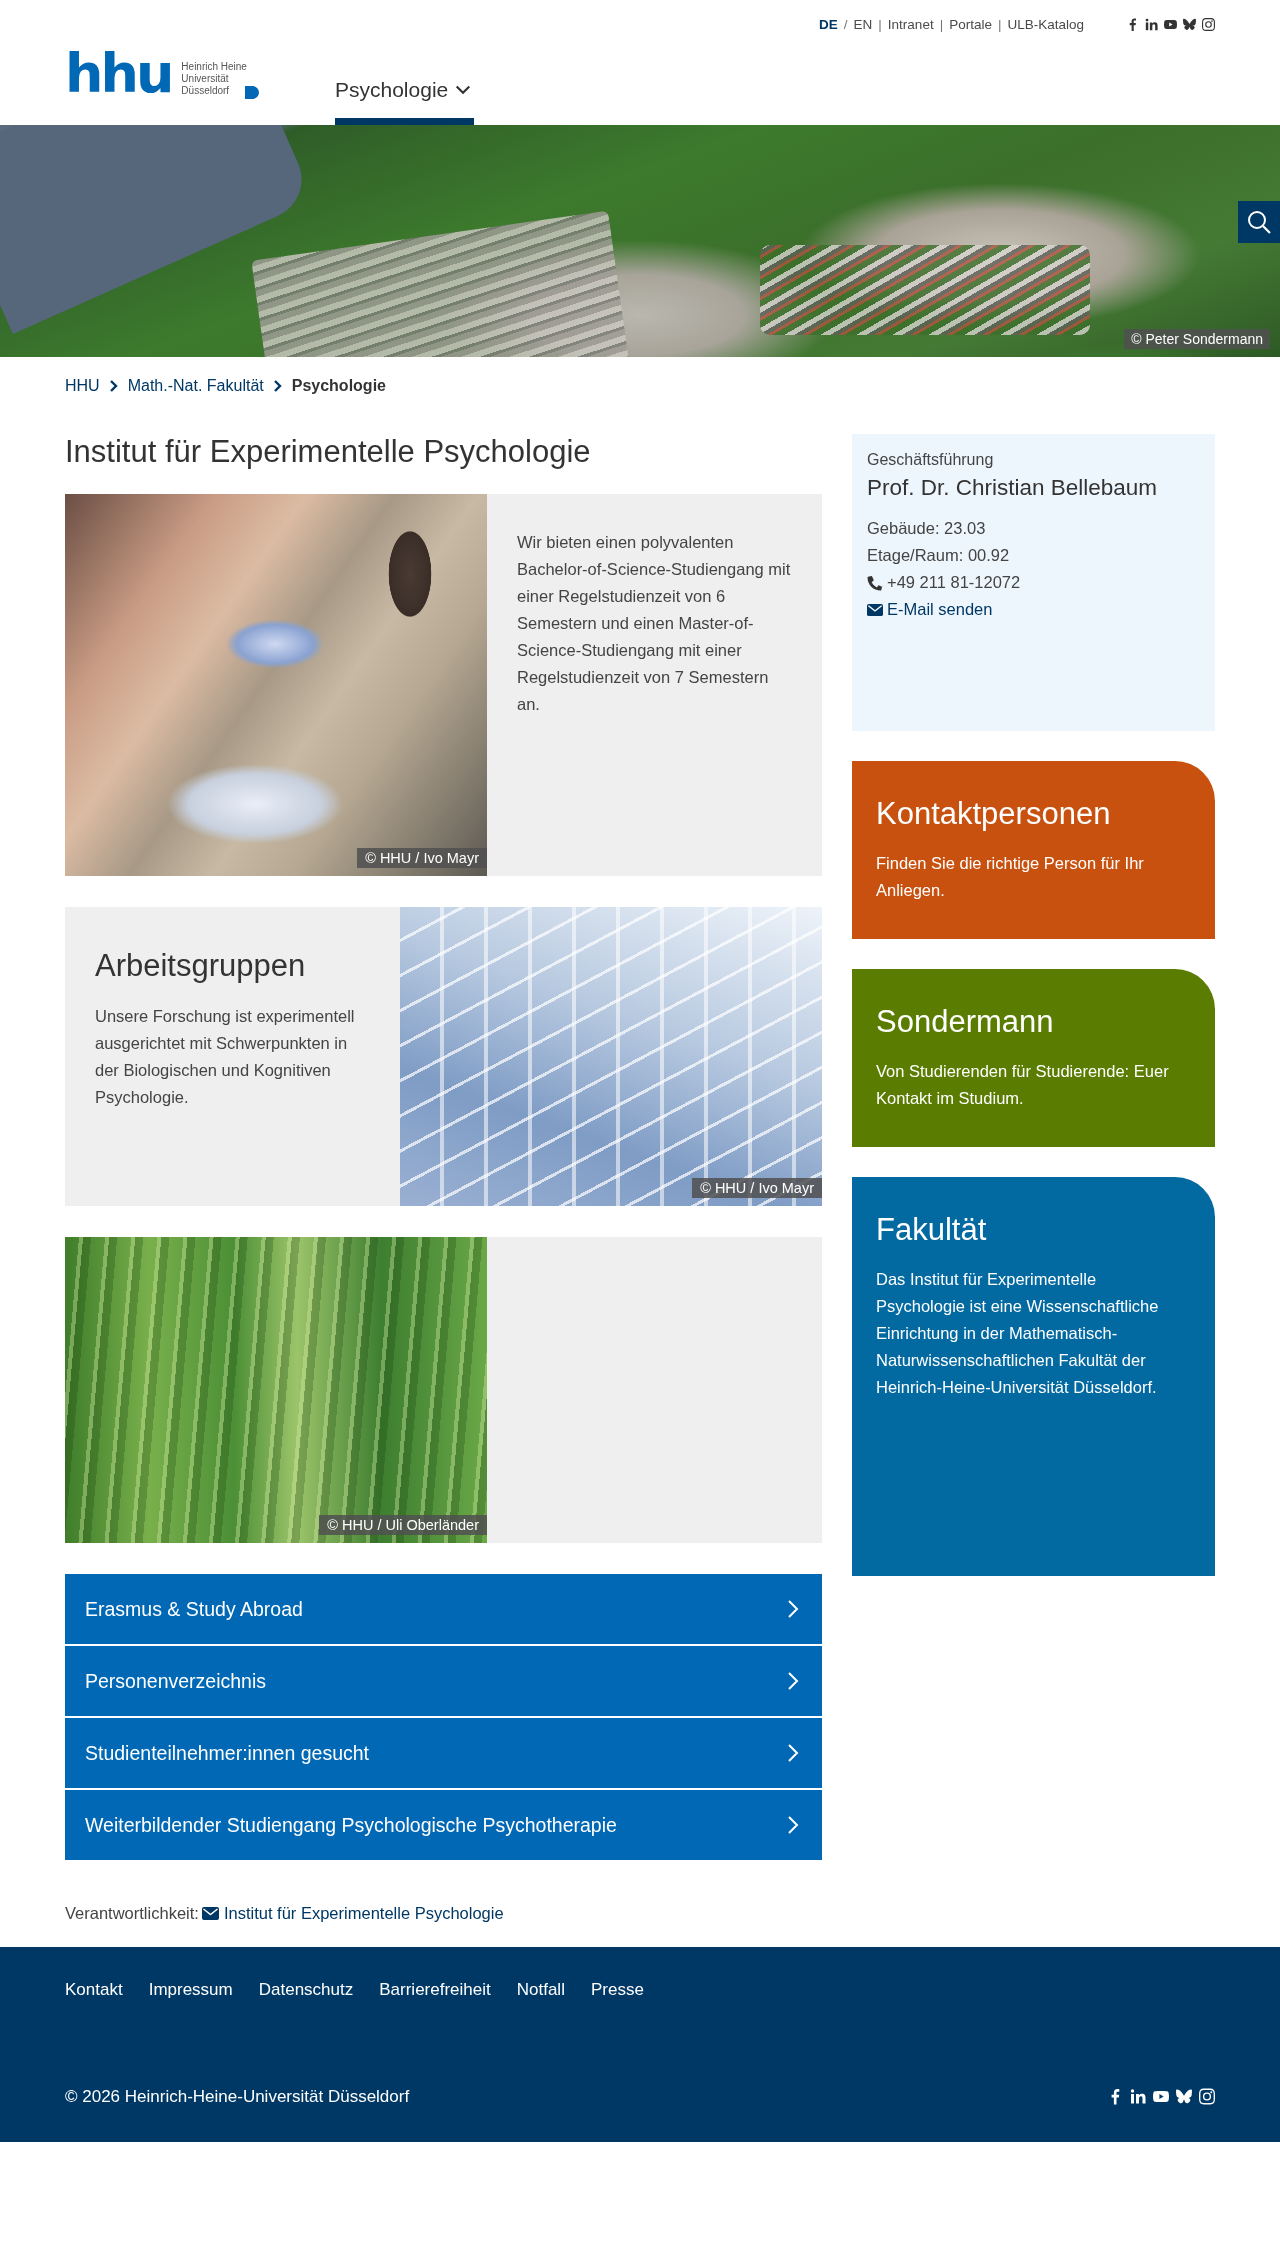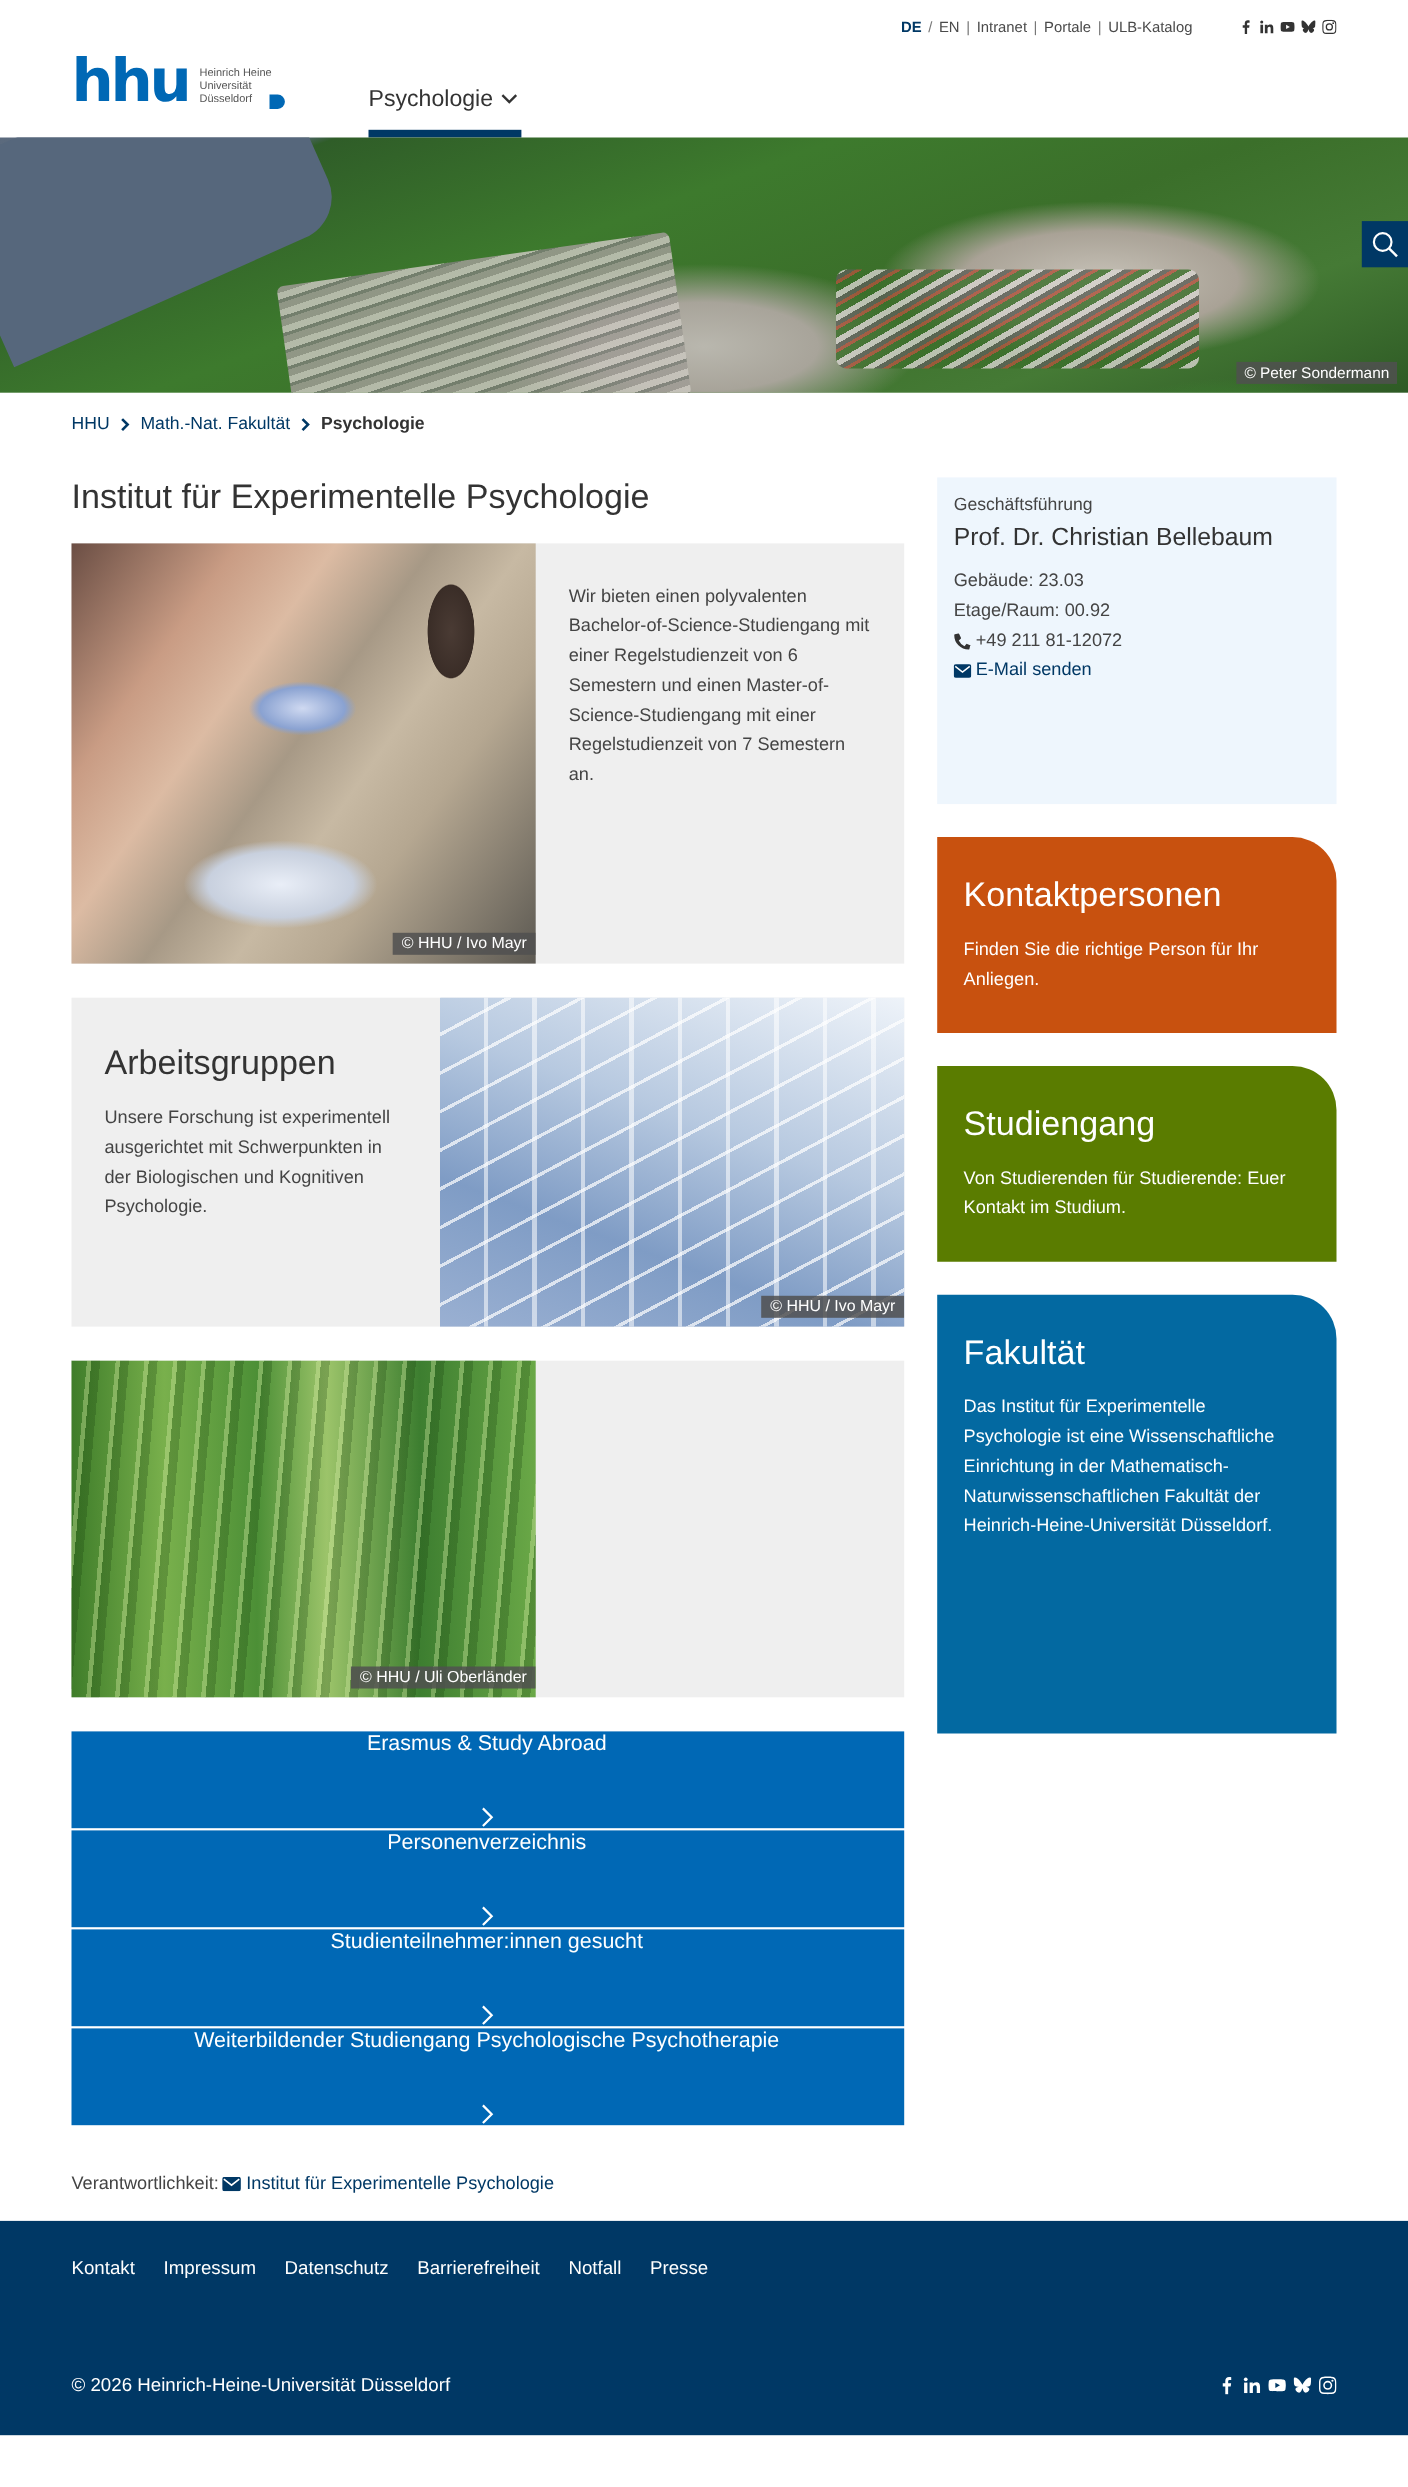--- a/index.html
+++ b/index.html
@@ -69,21 +69,21 @@
       repeating-linear-gradient(-28deg, transparent 0 28px, rgba(255,255,255,0.7) 28px 31px),
       repeating-linear-gradient(90deg, transparent 0 40px, rgba(255,255,255,0.55) 40px 44px),
       linear-gradient(200deg, #eef3f9 0%, #b7c9e0 40%, #7f9cc5 70%, #9ab0d2 100%);
   }
   .img-grass { background:
       repeating-linear-gradient(95deg, rgba(255,255,255,0.0) 0 14px, rgba(220,240,170,0.35) 14px 18px, rgba(20,60,10,0.25) 18px 26px),
       linear-gradient(90deg, #3f7d2a 0%, #79b04c 20%, #4c8f36 40%, #9cc46a 55%, #3d7e30 75%, #6aa847 100%);
   }
 
   .link-list { margin-top: 0; }
-  .link-item { display: flex; align-items: center; justify-content: space-between; background: #0068b5; color: #fff; height: 88px; padding: 0 22px 0 20px; margin-bottom: 2px; font-size: 19.5px; flex-direction: column; }
+  .link-item { display: flex; align-items: center; justify-content: space-between; background: #0068b5; color: #fff; height: 70px; padding: 0 22px 0 20px; margin-bottom: 2px; font-size: 19.5px; }
   .link-item svg { width: 14px; height: 20px; }
 
   .resp { margin-top: 44px; font-size: 16.5px; color: #444; display: flex; align-items: flex-start; }
   .resp .resp-link { color: #003865; display: flex; align-items: center; margin-left: 3px; }
   .resp svg { width: 17px; height: 13px; margin-right: 5px; }
 
   
   .contact-box { background: #eef6fd; padding: 17px 15px 22px 15px; height: 297px; }
   .contact-box .role { font-size: 16px; color: #444; }
   .contact-box .name { font-size: 22.5px; color: #333; margin-top: 6px; margin-bottom: 14px; }
@@ -283,21 +283,21 @@
           </svg>
         <span>E-Mail senden</span>
       </a>
     </div>
 
     <a class="card card-orange" style="display:block;">
       <h3>Kontaktpersonen</h3>
       <p>Finden Sie die richtige Person für Ihr Anliegen.</p>
     </a>
     <a class="card card-green" style="display:block;">
-      <h3>Studiengang</h3>
+      <h3>Sondermann</h3>
       <p>Von Studierenden für Studierende: Euer Kontakt im Studium.</p>
     </a>
     <a class="card card-navy" style="display:block;">
       <h3>Fakultät</h3>
       <p>Das Institut für Experimentelle Psychologie ist eine Wissenschaftliche Einrichtung in der Mathematisch-Naturwissenschaftlichen Fakultät der Heinrich-Heine-Universität Düsseldorf.</p>
     </a>
   </aside>
 </div>
 
 <footer class="footer">

